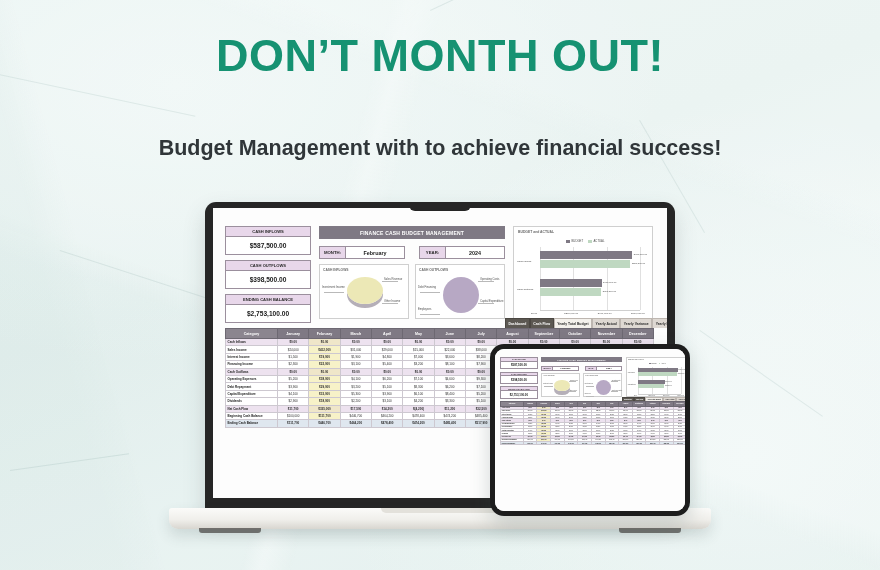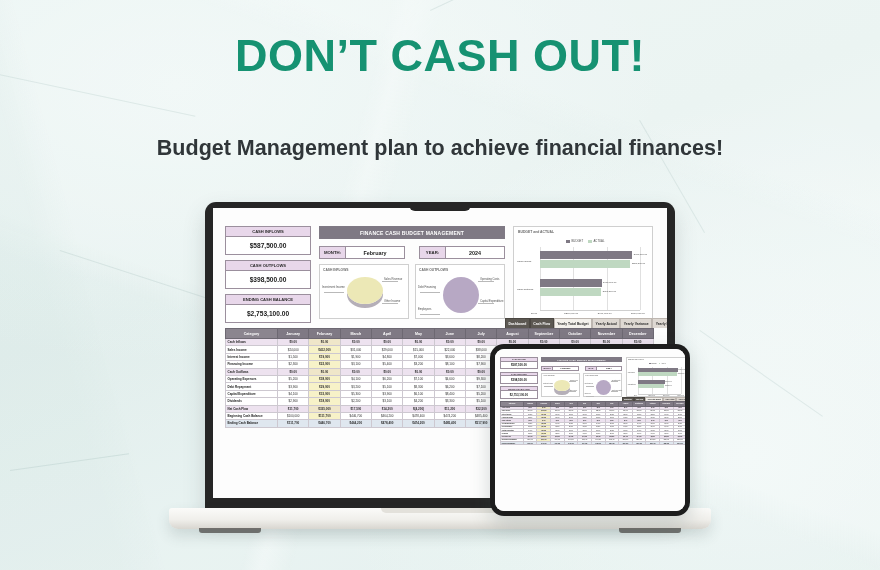--- a/index.html
+++ b/index.html
@@ -164,24 +164,24 @@
 
 <div id="bg">
     <div class="crack" style="left: -10px; top: 72px; width: 210px; height: 1px; transform: rotate(12deg);"></div>
     <div class="crack" style="left: 60px; top: 250px; width: 180px; height: 1px; transform: rotate(18deg);"></div>
     <div class="crack" style="left: 430px; top: 10px; width: 160px; height: 1px; transform: rotate(-25deg);"></div>
     <div class="crack" style="left: 700px; top: 330px; width: 150px; height: 1px; transform: rotate(35deg);"></div>
     <div class="crack" style="left: 10px; top: 470px; width: 120px; height: 1px; transform: rotate(-8deg);"></div>
     <div class="crack" style="left: 640px; top: 120px; width: 130px; height: 1px; transform: rotate(60deg);"></div>
   </div>
 
-<div class="headline">DON’T CASH OUT!</div>
+<div class="headline">DON’T MONTH OUT!</div>
 <div class="subhead">
   <br>
-  <span>Budget Management plan to achieve financial finances!</span>
+  <span>Budget Management with to achieve financial success!</span>
 </div>
 
 <div id="laptop">
   <div class="lid"></div>
   <div class="notch"></div>
   <div class="screen">
     <div class="sheet" id="sheet-lg">
         <div class="sheetbody" style="left: 0px; top: 0px; width: 100%; height: 100%;">
           <div class="kpi-col" style="left: 12px; top: 18px; width: 86px;">
             <div class="kpi" style="margin-bottom: 5px;">

